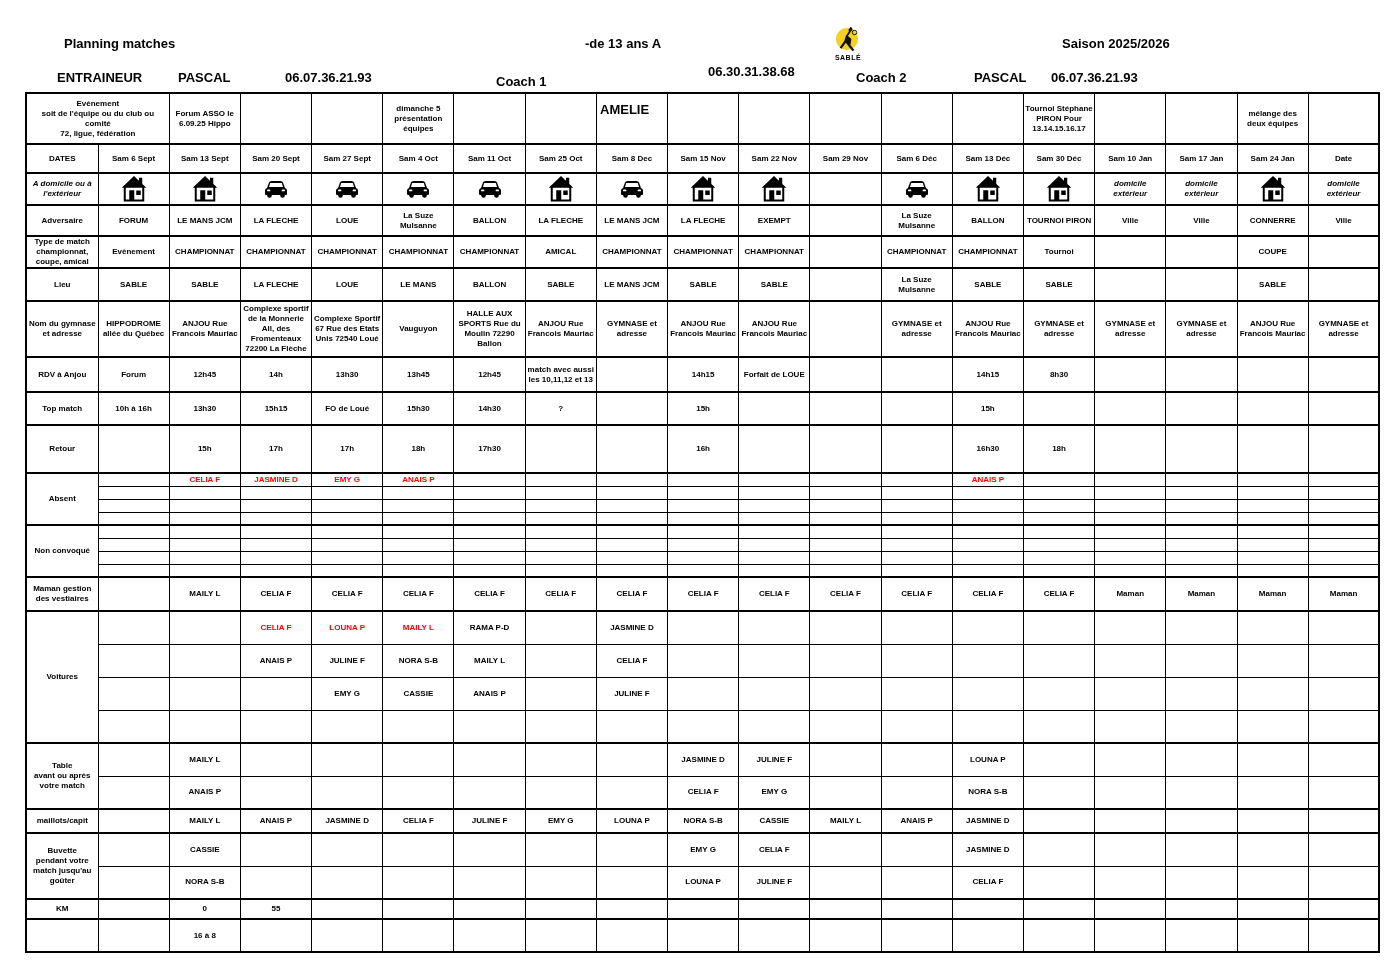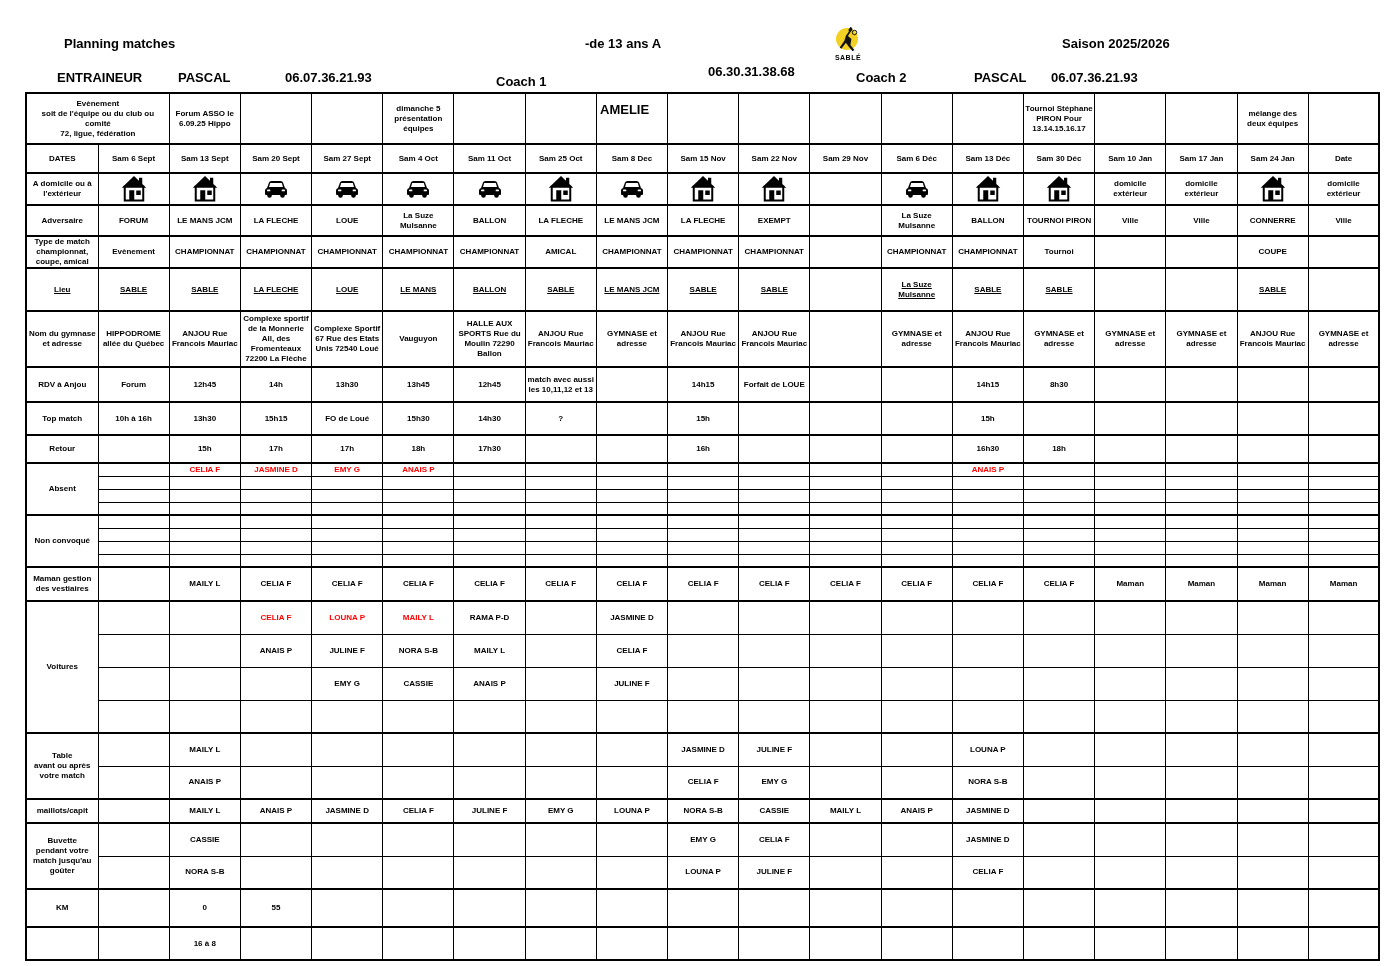--- a/index.html
+++ b/index.html
@@ -100,21 +100,21 @@
         <td>Sam 22 Nov</td>
         <td>Sam 29 Nov</td>
         <td>Sam 6 Déc</td>
         <td>Sam 13 Déc</td>
         <td>Sam 30 Déc</td>
         <td>Sam 10 Jan</td>
         <td>Sam 17 Jan</td>
         <td>Sam 24 Jan</td>
         <td>Date</td>
       </tr>
-      <tr class="major" style="height: 27px;">
+      <tr class="major" style="height: 27px; font-style: italic;">
         <td class="lab">A domicile ou à
 l'extérieur</td>
         <td>
           <svg class="icon" width="30" height="30" viewBox="0 0 24 24">
             <rect x="16" y="3" width="2.6" height="5" fill="#000"></rect>
             <polygon points="12,1.5 2.2,11 21.8,11" fill="#000"></polygon>
             <rect x="4.6" y="10.2" width="14.8" height="11" fill="#fff" stroke="#000" stroke-width="1.6"></rect>
             <rect x="8.2" y="13" width="4" height="8.2" fill="#000"></rect>
             <rect x="13.8" y="13.2" width="3.6" height="3.6" fill="#000"></rect>
           </svg>
@@ -284,21 +284,21 @@
         <td>CHAMPIONNAT</td>
         <td></td>
         <td>CHAMPIONNAT</td>
         <td>CHAMPIONNAT</td>
         <td>Tournoi</td>
         <td></td>
         <td></td>
         <td>COUPE</td>
         <td></td>
       </tr>
-      <tr class="major" style="height: 43px; text-decoration: underline;">
+      <tr class="major" style="height: 33px;">
         <td class="lab">Lieu</td>
         <td>SABLE</td>
         <td>SABLE</td>
         <td>LA FLECHE</td>
         <td>LOUE</td>
         <td>LE MANS</td>
         <td>BALLON</td>
         <td>SABLE</td>
         <td>LE MANS JCM</td>
         <td>SABLE</td>
@@ -369,21 +369,21 @@
         <td></td>
         <td></td>
         <td></td>
         <td>15h</td>
         <td></td>
         <td></td>
         <td></td>
         <td></td>
         <td></td>
       </tr>
-      <tr class="major" style="height: 28px;">
+      <tr class="major" style="height: 48px;">
         <td class="lab">Retour</td>
         <td></td>
         <td>15h</td>
         <td>17h</td>
         <td>17h</td>
         <td>18h</td>
         <td>17h30</td>
         <td></td>
         <td></td>
         <td>16h</td>
@@ -763,21 +763,21 @@
         <td>JULINE F</td>
         <td></td>
         <td></td>
         <td>CELIA F</td>
         <td></td>
         <td></td>
         <td></td>
         <td></td>
         <td></td>
       </tr>
-      <tr class="major" style="height: 38px;">
+      <tr class="major" style="height: 20px;">
         <td class="lab">KM</td>
         <td></td>
         <td>0</td>
         <td>55</td>
         <td></td>
         <td></td>
         <td></td>
         <td></td>
         <td></td>
         <td></td>

